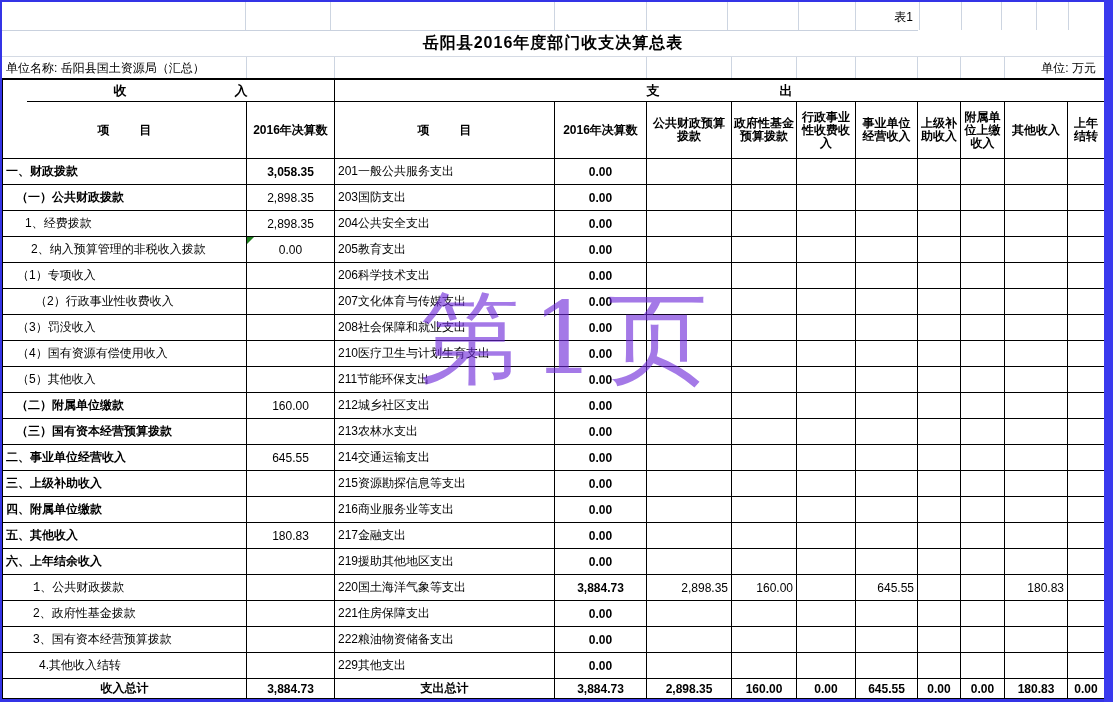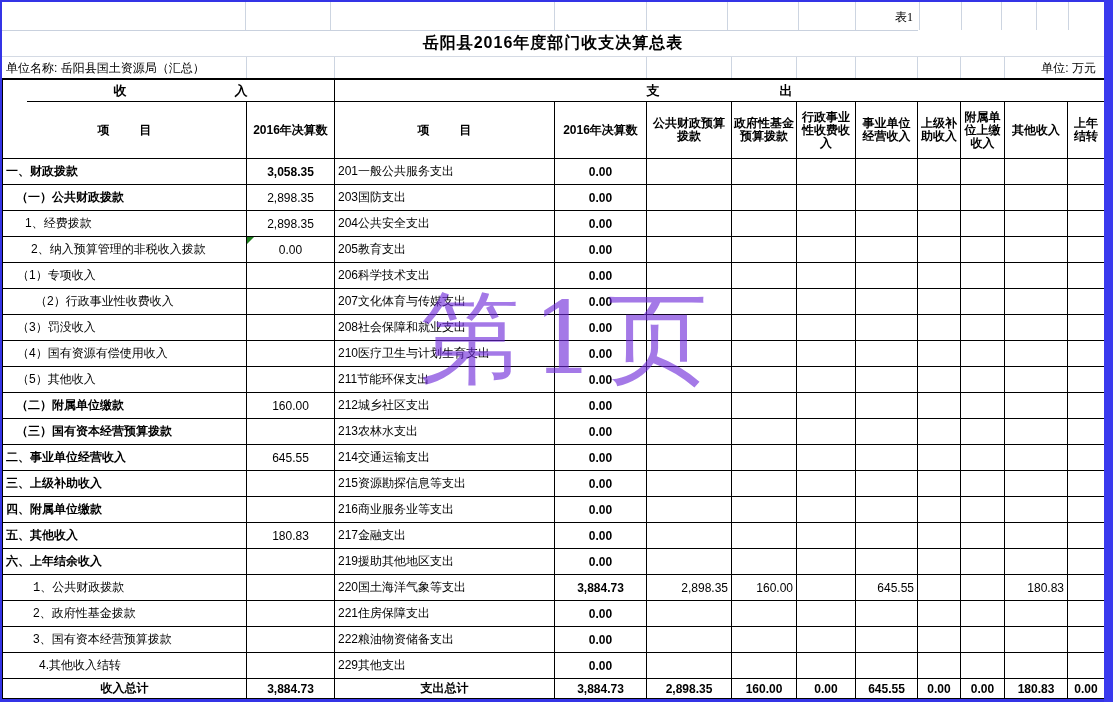--- a/index.html
+++ b/index.html
@@ -6,21 +6,21 @@
   .page{position:relative;width:1113px;height:702px;background:#fff;overflow:hidden;
         font-family:"Liberation Sans","DejaVu Sans",sans-serif;color:#000;}
   
   .edge{position:absolute;background:#3434e6;z-index:9;}
   .edge-top{left:0;top:0;width:100%;height:2px;}
   .edge-left{left:0;top:0;width:2px;height:100%;}
   .edge-right{right:0;top:0;width:9px;height:100%;background:#3a3aee;}
   .edge-bottom{left:0;bottom:0;width:100%;height:3px;}
 
   
-  .toprow{position:absolute;left:2px;top:2px;width:916px;height:28px;border-bottom:1px solid #c9d1de;font-family:Liberation Serif, serif;}
+  .toprow{position:absolute;left:2px;top:2px;width:916px;height:28px;border-bottom:1px solid #c9d1de;}
   .titlerow{position:absolute;left:2px;top:31px;width:1102px;height:25px;border-bottom:1px solid #d4dae4;
             display:flex;align-items:center;justify-content:center;}
   .unitrow{position:absolute;left:2px;top:57px;width:1102px;height:21px;font-size:12px;}
   .vline{position:absolute;top:0;width:1px;height:100%;background:#cdd5e1;}
   .sheet-tag{position:absolute;right:5px;top:7px;font-size:12px;}
   .title{font-size:16px;font-weight:bold;letter-spacing:1px;}
   .unit-name{position:absolute;left:4px;top:3px;}
   .unit-label{position:absolute;right:8px;top:3px;}
 
   

